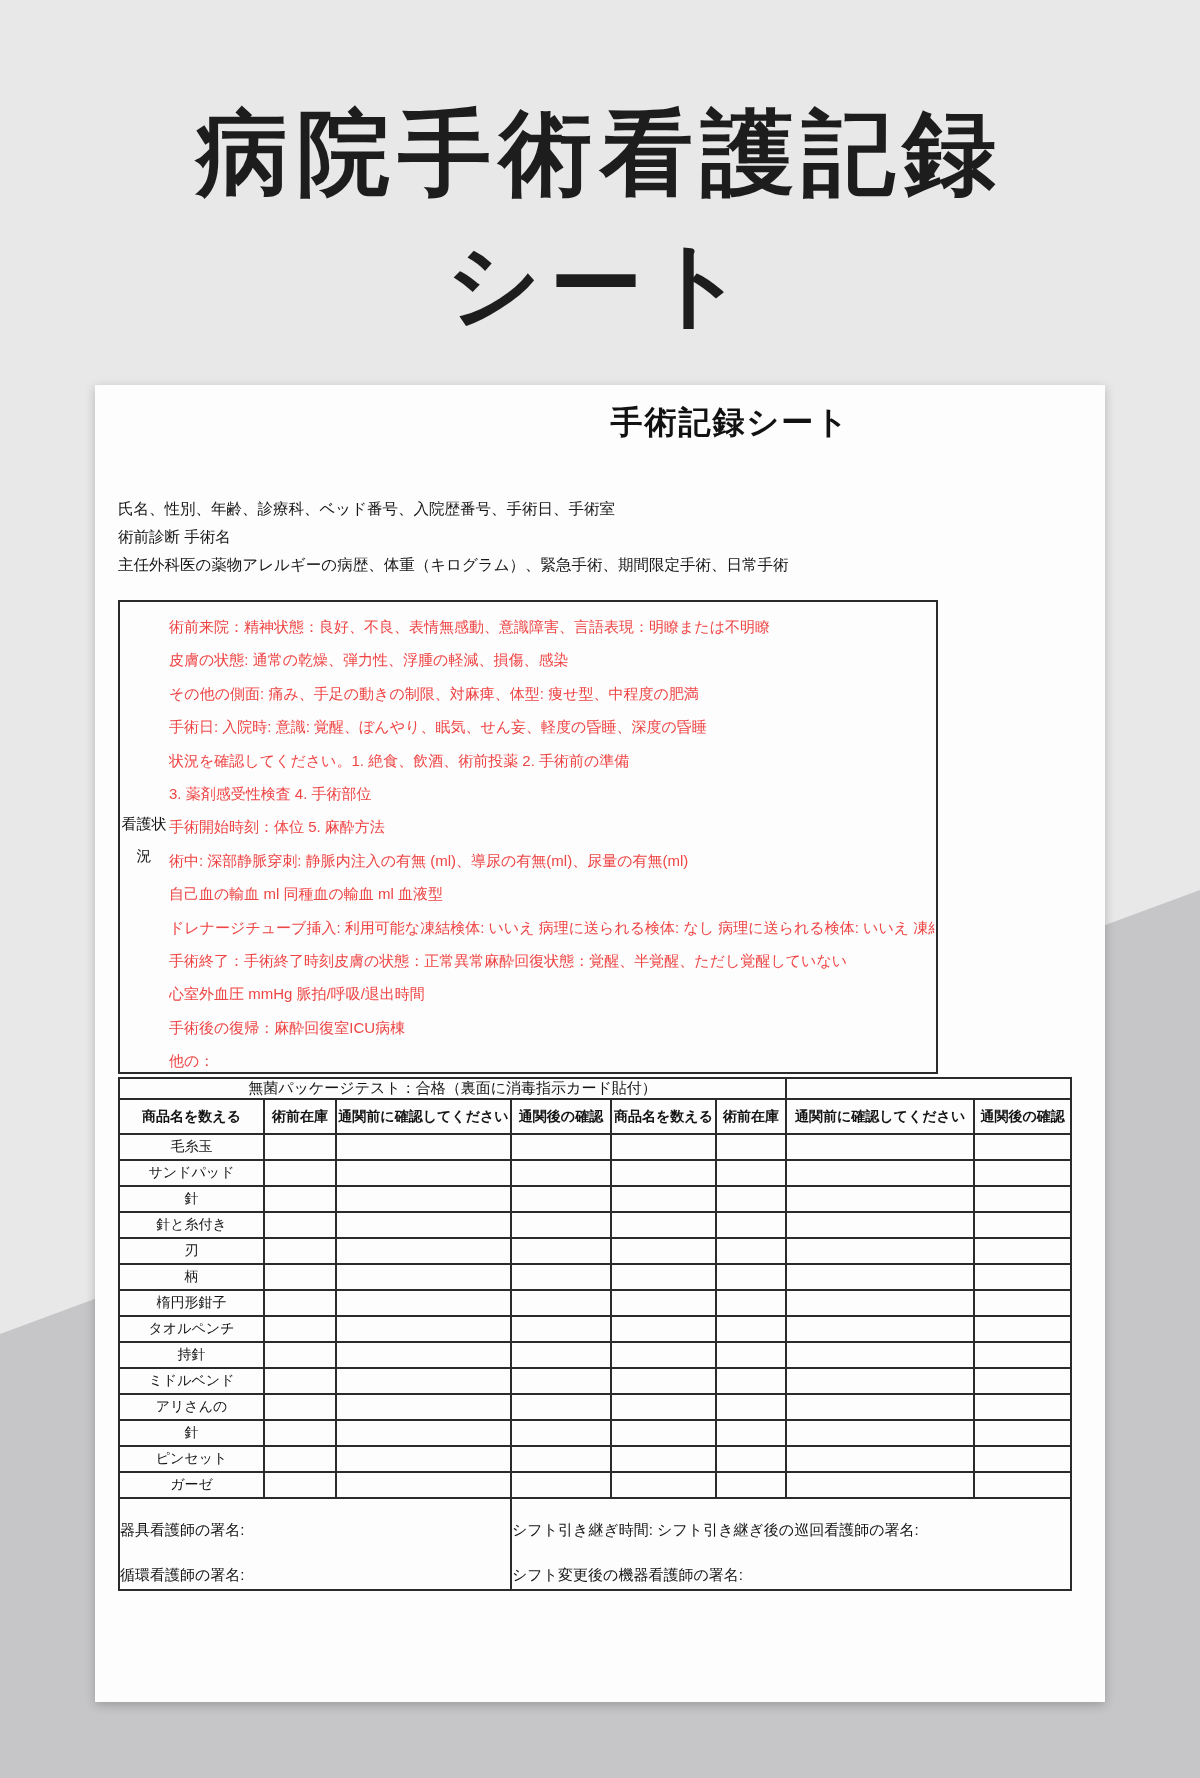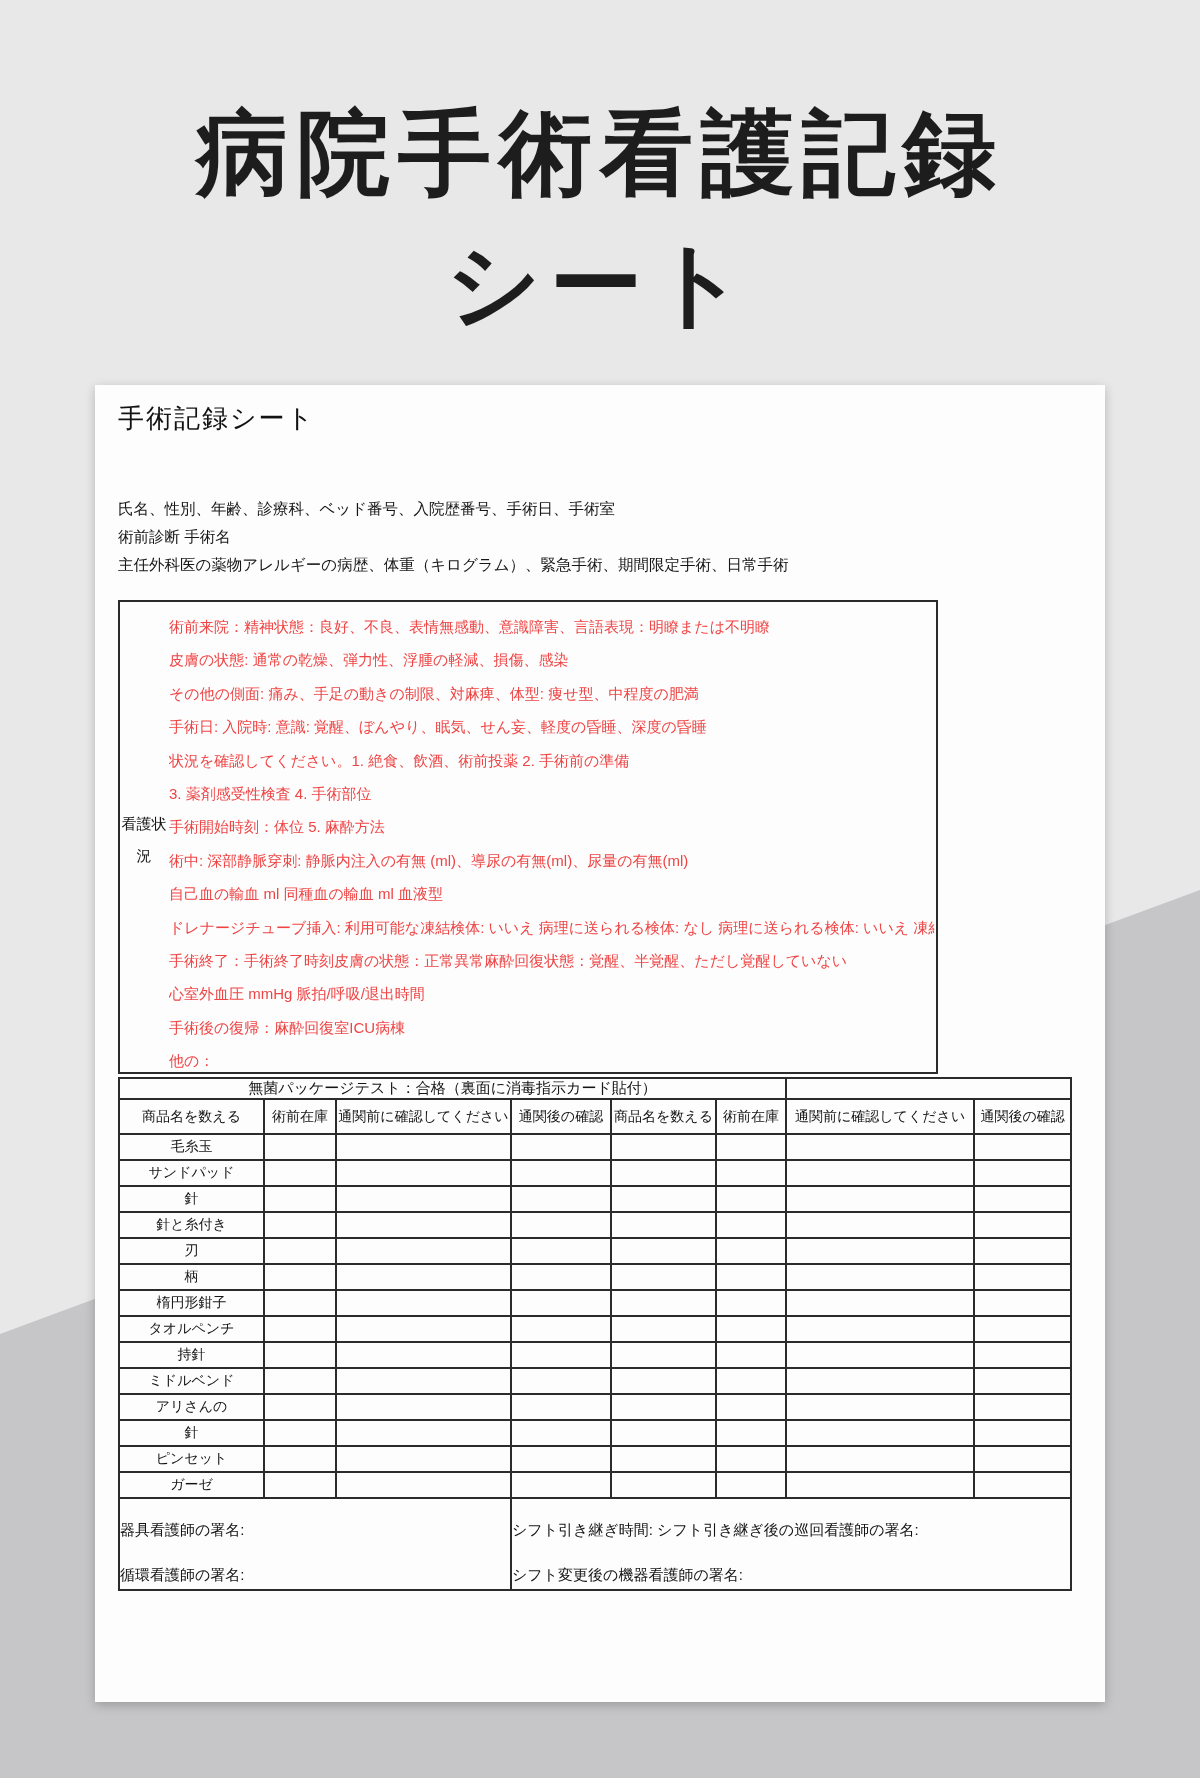--- a/index.html
+++ b/index.html
@@ -18,22 +18,22 @@
   .main-title {
     position:absolute; top:88px; left:0; width:1200px; text-align:center;
     font-size:93px; font-weight:600; color:#1d1d1d; letter-spacing:8px;
   }
   .main-title span { display:block; line-height:131px; }
   .sheet {
     position:absolute; left:95px; top:385px; width:1010px; height:1317px;
     background:#fdfdfd; box-shadow:0 3px 10px rgba(0,0,0,0.22);
   }
   .doc-title {
-    position:absolute; top:16px; left:23px; width:732px; text-align:left;
-    font-size:26px; font-weight:400; color:#121212; letter-spacing:2px;
+    position:absolute; top:16px; left:23px; width:732px; text-align:right;
+    font-size:32px; font-weight:700; color:#121212; letter-spacing:2px;
   }
   .head-lines { position:absolute; top:110px; left:23px; width:964px; }
   .head-lines div {
     font-size:15.5px; line-height:28px; color:#161616; white-space:nowrap; overflow:hidden;
   }
   .care-box {
     position:absolute; left:23px; top:215px; width:820px; height:474px;
     border:2px solid #2b2b2b; background:#fdfdfd;
   }
   .care-label {
@@ -47,21 +47,21 @@
   }
   table.sterile {
     position:absolute; left:23px; top:692px; width:952px;
     border-collapse:collapse; table-layout:fixed; background:#fdfdfd;
   }
   table.sterile td, table.sterile th {
     border:2px solid #2b2b2b; padding:0; color:#141414; font-weight:normal;
     overflow:hidden; white-space:nowrap;
   }
   td.banner { height:18px; text-align:center; font-size:15px; }
-  tr.col-head th { height:35px; text-align:center; font-size:14px; }
+  tr.col-head th { height:35px; text-align:center; font-size:14px;font-weight:bold; }
   tr.item-row td { height:26px; font-size:14px; }
   tr.item-row td:first-child { text-align:center; }
   td.sig { height:60px; vertical-align:middle; font-size:15px; padding:0 5px; white-space:normal; }
   td.sig div { line-height:29px; white-space:nowrap; overflow:hidden;margin-top:16px; }
 </style>
 </head>
 <body>
 
 <div class="canvas">
   <div class="bg-dark"></div>

